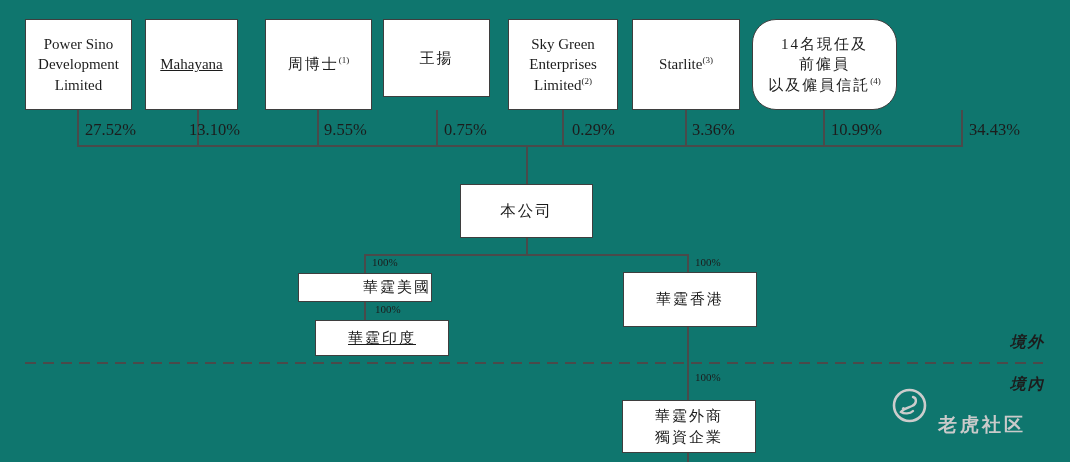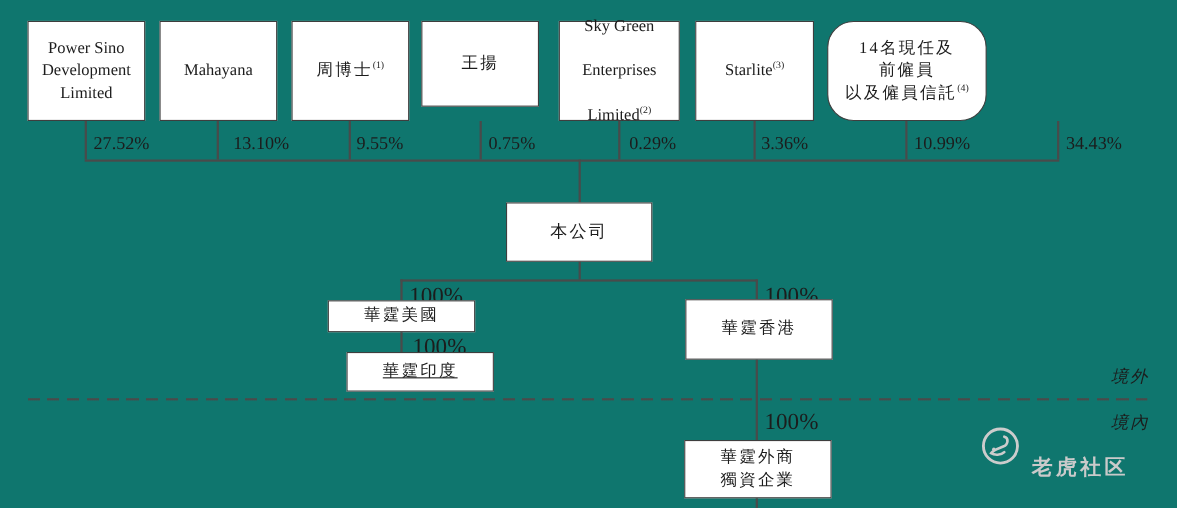--- a/index.html
+++ b/index.html
@@ -12,56 +12,56 @@
     position:absolute;border:1.5px solid #3e3e3e;background:#ffffff;
     display:flex;flex-direction:column;align-items:center;justify-content:center;
     text-align:center;font-size:15px;line-height:1.34;
   }
   .cjk{letter-spacing:2px;}
   .bl{white-space:nowrap;}
   sup{font-size:9px;vertical-align:super;letter-spacing:0;line-height:0;}
   .vline{position:absolute;width:1.8px;background:#4a4a4a;}
   .hline{position:absolute;height:1.8px;background:#4a4a4a;}
   .pct{position:absolute;font-size:16.5px;white-space:nowrap;}
-  .pct100{position:absolute;font-size:21px;white-space:nowrap;}
+  .pct100{position:absolute;font-size:11px;white-space:nowrap;}
   .dashed{
     position:absolute;height:1.8px;
     background:repeating-linear-gradient(90deg,#4a4a4a 0 11px,transparent 11px 18px);
   }
-  .region{position:absolute;font-style:italic;font-size:15.5px;letter-spacing:2px;width:70px;text-align:right;}
+  .region{position:absolute;font-style:italic;font-size:15.5px;letter-spacing:2px;width:70px;text-align:right;font-weight:bold;}
   .wm-brand{
     position:absolute;font-family:"Liberation Sans","DejaVu Sans",sans-serif;
     font-weight:bold;font-size:19px;color:#cacaca;letter-spacing:3px;white-space:nowrap;margin-top:25px;
   }
   .wm-handle{
     position:absolute;font-family:"Liberation Sans","DejaVu Sans",sans-serif;
     font-size:20px;color:#cacaca;letter-spacing:1px;white-space:nowrap;
   }
   .wm-logo{position:absolute;}
 </style>
 </head>
 <body>
 
 <div class="stage">
 
   <div class="box" style="left:25px;top:19px;width:107px;height:91px;">
     <div class="bl">Power Sino</div>
     <div class="bl">Development</div>
     <div class="bl">Limited</div>
   </div>
-  <div class="box" style="left:145px;top:19px;width:107px;height:91px;">
+  <div class="box" style="left:145px;top:19px;width:93px;height:91px;text-decoration:underline;">
     <div class="bl">Mahayana</div>
   </div>
   <div class="box cjk" style="left:265px;top:19px;width:107px;height:91px;">
     <div class="bl"><span>周博士</span><sup>(1)</sup></div>
   </div>
   <div class="box cjk" style="left:383px;top:19px;width:107px;height:78px;">
     <div class="bl">王揚</div>
   </div>
-  <div class="box" style="left:508px;top:19px;width:110px;height:91px;gap:20px;">
+  <div class="box" style="left:508px;top:19px;width:110px;height:91px;">
     <div class="bl">Sky Green</div>
     <div class="bl">Enterprises</div>
     <div class="bl"><span>Limited</span><sup>(2)</sup></div>
   </div>
   <div class="box" style="left:632px;top:19px;width:108px;height:91px;">
     <div class="bl"><span>Starlite</span><sup>(3)</sup></div>
   </div>
   <div class="box cjk" style="left:752px;top:19px;width:145px;height:91px;border-radius:24px;">
     <div class="bl">14名現任及</div>
     <div class="bl">前僱員</div>
@@ -71,42 +71,42 @@
   <div class="vline" style="left:77px;top:110px;height:35px;"></div>
   <div class="vline" style="left:197px;top:110px;height:35px;"></div>
   <div class="vline" style="left:317px;top:110px;height:35px;"></div>
   <div class="vline" style="left:436px;top:110px;height:35px;"></div>
   <div class="vline" style="left:562px;top:110px;height:35px;"></div>
   <div class="vline" style="left:685px;top:110px;height:35px;"></div>
   <div class="vline" style="left:823px;top:110px;height:35px;"></div>
   <div class="vline" style="left:961px;top:110px;height:35px;"></div>
 
   <div class="pct" style="left:85px;top:120px;">27.52%</div>
-  <div class="pct" style="left:212px;top:120px;">13.10%</div>
+  <div class="pct" style="left:189px;top:120px;">13.10%</div>
   <div class="pct" style="left:324px;top:120px;">9.55%</div>
   <div class="pct" style="left:444px;top:120px;">0.75%</div>
   <div class="pct" style="left:572px;top:120px;">0.29%</div>
   <div class="pct" style="left:692px;top:120px;">3.36%</div>
   <div class="pct" style="left:831px;top:120px;">10.99%</div>
   <div class="pct" style="left:969px;top:120px;">34.43%</div>
 
   <div class="hline" style="left:77px;top:145px;width:886px;"></div>
 
   <div class="vline" style="left:526px;top:145px;height:39px;"></div>
 
   <div class="box cjk" style="left:460px;top:184px;width:133px;height:54px;font-size:15.5px;">
     <div class="bl">本公司</div>
   </div>
 
   <div class="vline" style="left:526px;top:238px;height:16px;"></div>
   <div class="hline" style="left:364px;top:254px;width:325px;"></div>
 
   <div class="vline" style="left:364px;top:254px;height:19px;"></div>
   <div class="pct100" style="left:372px;top:256px;">100%</div>
-  <div class="box cjk" style="left:298px;top:273px;width:134px;height:29px;">
+  <div class="box cjk" style="left:298px;top:273px;width:134px;height:29px;align-items:flex-end;">
     <div class="bl">華霆美國</div>
   </div>
   <div class="vline" style="left:364px;top:302px;height:18px;"></div>
   <div class="pct100" style="left:375px;top:303px;">100%</div>
   <div class="box cjk" style="left:315px;top:320px;width:134px;height:36px;text-decoration:underline;">
     <div class="bl">華霆印度</div>
   </div>
 
   <div class="vline" style="left:687px;top:254px;height:18px;"></div>
   <div class="pct100" style="left:695px;top:256px;">100%</div>

